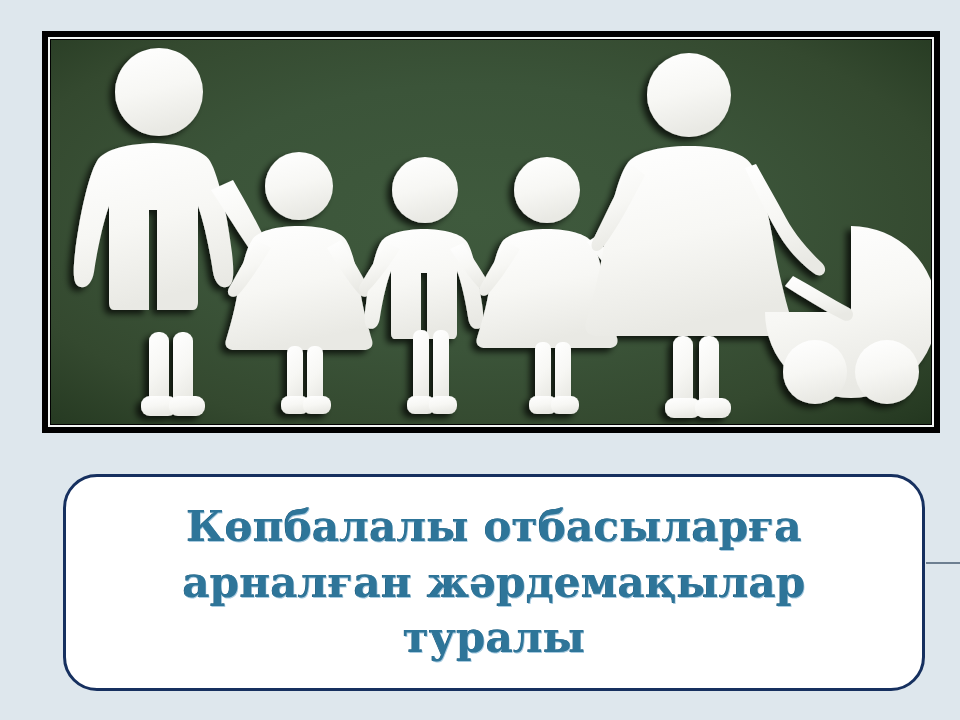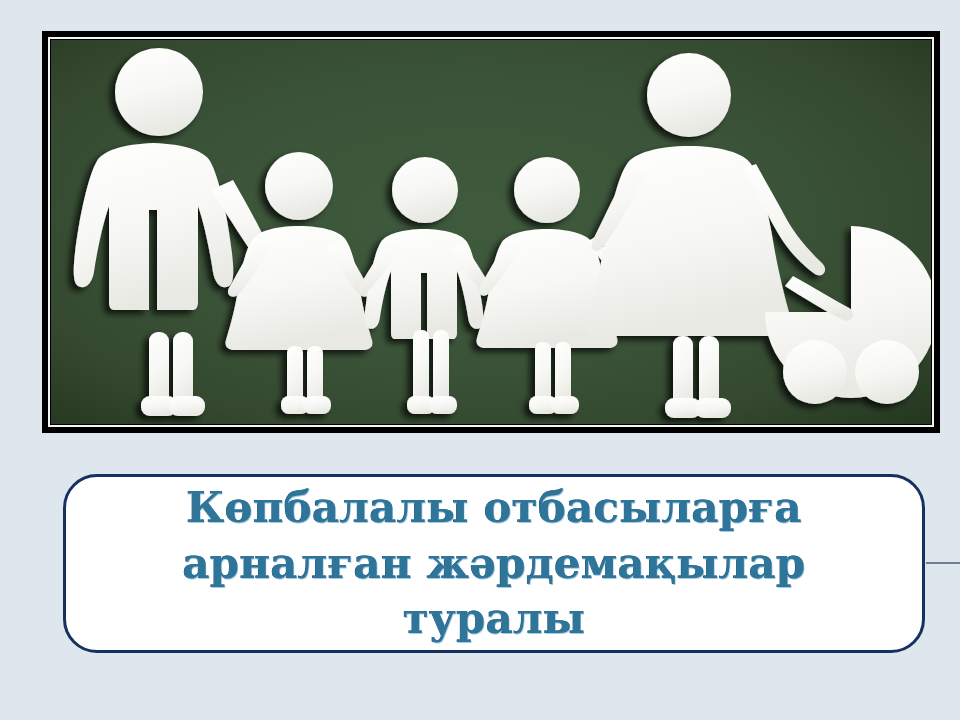--- a/index.html
+++ b/index.html
@@ -59,21 +59,21 @@
     width: 100%;
     height: 100%;
   }
 
   
   #title-callout {
     position: absolute;
     left: 63px;
     top: 474px;
     width: 862px;
-    height: 179px;
+    height: 217px;
     background: #ffffff;
     border: 3px solid #16305f;
     border-radius: 34px;
     box-sizing: border-box;
     display: flex;
     align-items: center;
     justify-content: center;
   }
   #title-text {
     text-align: center;

